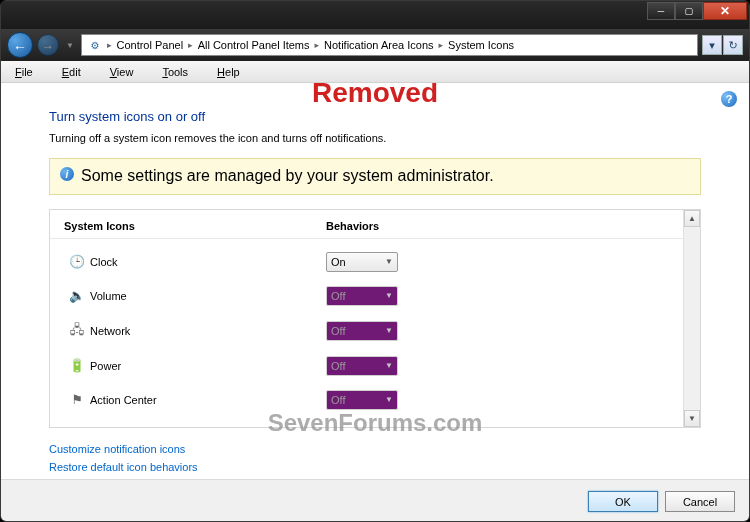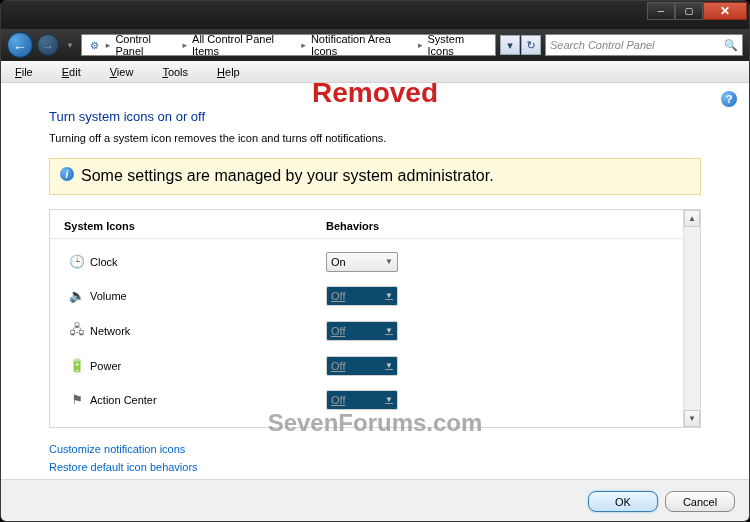--- a/index.html
+++ b/index.html
@@ -41,27 +41,27 @@
 .scroll-track { flex: 1; }
 .icons-head { display: flex; padding: 10px 14px 6px 14px; border-bottom: 1px solid #e8e8e8; }
 .head-col { font-weight: bold; font-size: 11px; }
 .head-col.c1 { width: 262px; }
 .icons-body { padding: 6px 14px 10px 14px; }
 .icon-row { display: flex; align-items: center; padding: 7px 0; }
 .row-icon { width: 26px; display: flex; justify-content: center; color: #666; font-size: 13px; }
 .row-label { width: 236px; font-size: 11px; }
 .row-select { }
 .sel { width: 72px; height: 20px; border: 1px solid #9a9a9a; background: linear-gradient(#fafafa,#e8e8e8); display: flex; align-items: center; padding: 0 4px; font-size: 11px; border-radius: 2px; }
-.sel.disabled { color: #9a9a9a; background: #0c4a6e; border-color: #cfcfcf; text-decoration: underline; }
+.sel.disabled { color: #9a9a9a; background: #701a75; border-color: #cfcfcf; }
 .sel .caret { margin-left: auto; font-size: 8px; color: #555; }
 .sel.disabled .caret { color: #c4c4c4; }
 .bottom-links { padding: 12px 0 0 0; font-size: 11px; }
 .bottom-links a { color: #0066cc; display: block; padding: 3px 0; cursor: pointer; }
 .footer { height: 44px; background: #f0f0f0; border-top: 1px solid #dadada; display: flex; justify-content: flex-end; align-items: center; padding: 0 14px; gap: 7px; }
-.btn { min-width: 70px; height: 21px; border: 1px solid #8a8a8a; background: linear-gradient(#fdfdfd,#e6e6e6); border-radius: 8px; font-size: 11px; display: flex; align-items: center; justify-content: center; padding: 0 10px; }
+.btn { min-width: 70px; height: 21px; border: 1px solid #8a8a8a; background: linear-gradient(#fdfdfd,#e6e6e6); border-radius: 0; font-size: 11px; display: flex; align-items: center; justify-content: center; padding: 0 10px; }
 .btn.primary { border: 1px solid #3c7fb1; box-shadow: 0 0 2px #6cb3e8; background: linear-gradient(#eaf6ff,#c8e4f8); }
 </style>
 </head>
 <body>
 
 <div class="window">
   <div class="titlebar">
     <div class="win-btns">
       <div class="win-btn">
           <span>─</span>
@@ -86,24 +86,20 @@
       <span class="crumb-sep">▸</span>
       <span class="crumb">All Control Panel Items</span>
       <span class="crumb-sep">▸</span>
       <span class="crumb">Notification Area Icons</span>
       <span class="crumb-sep">▸</span>
       <span class="crumb">System Icons</span>
     </div>
     <div class="addr-tools">
       <div class="addr-tool">▾</div>
       <div class="addr-tool">↻</div>
-    </div>
-    <div class="searchbar">
-      <span>Search Control Panel</span>
-      <span class="mag">🔍</span>
     </div>
   </div>
 
   <div class="menubar">
     <div class="menu-item"><u>F</u>ile</div>
     <div class="menu-item"><u>E</u>dit</div>
     <div class="menu-item"><u>V</u>iew</div>
     <div class="menu-item"><u>T</u>ools</div>
     <div class="menu-item"><u>H</u>elp</div>
   </div>

